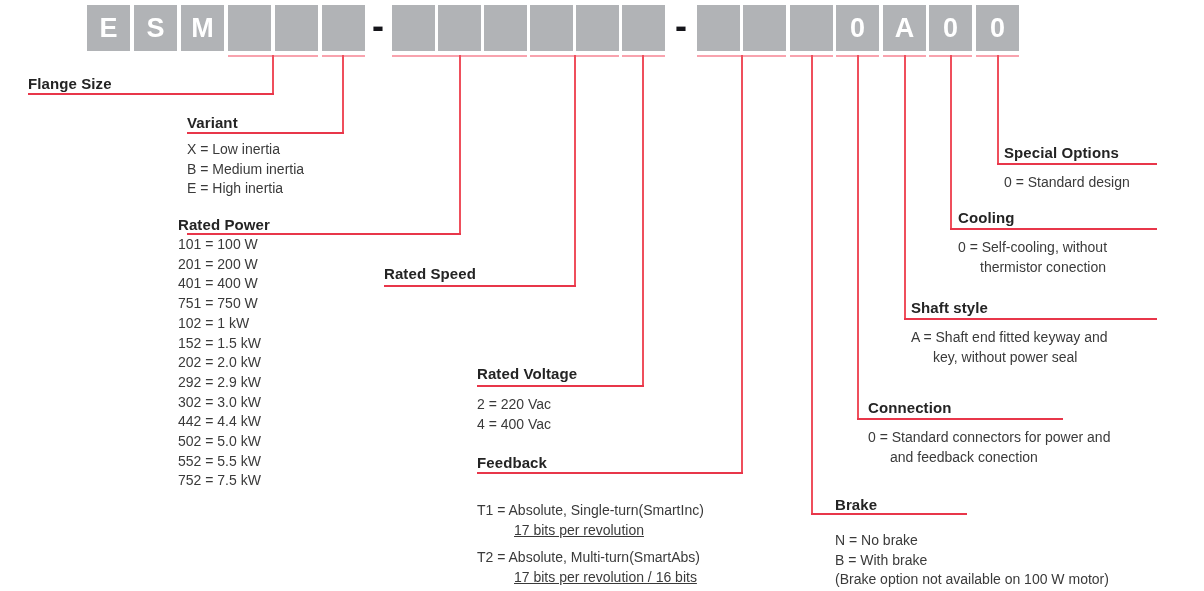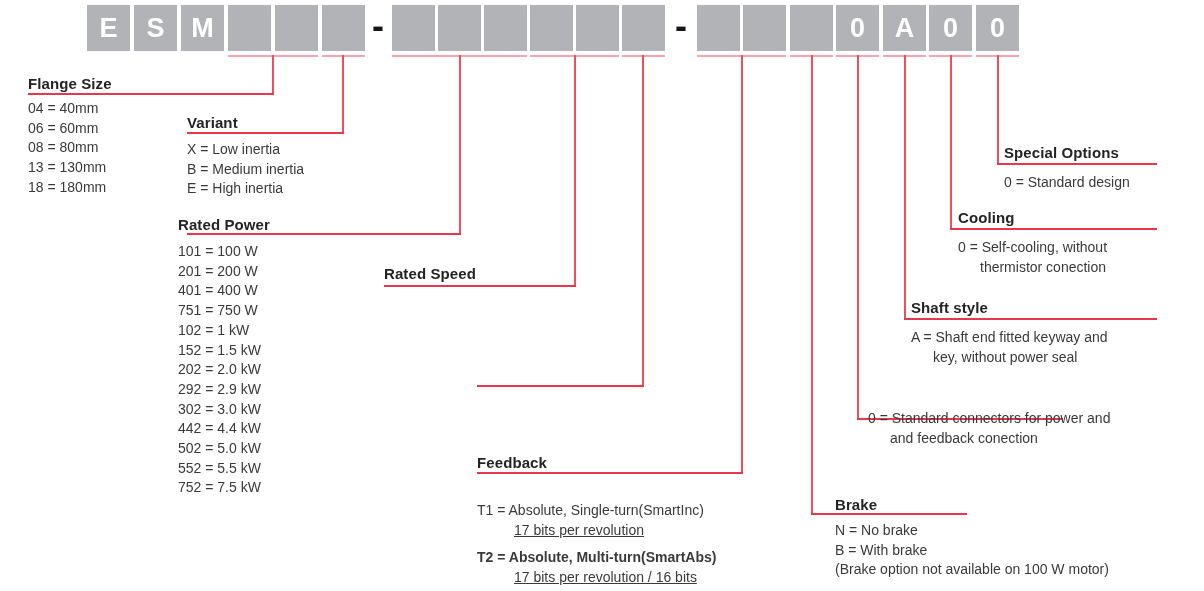--- a/index.html
+++ b/index.html
@@ -26,21 +26,21 @@
   .sec-title{
     font-size:15px;font-weight:700;color:#242424;line-height:19px;
     margin:0;white-space:nowrap;letter-spacing:.1px;
   }
   .items{margin:0;}
   .item{
     font-size:14px;color:#3a3a3a;line-height:19.7px;white-space:nowrap;
   }
   .ind{padding-left:37px;text-decoration:underline;}      
   .ind-sm{padding-left:22px;}   
-  .gap-top{margin-top:8px;font-weight:bold;}     
+  .gap-top{margin-top:8px;}     
 </style>
 </head>
 <body>
 
 <div class="stage">
 
   <div class="box" style="left:87px">E</div>
   <div class="box" style="left:134px">S</div>
   <div class="box" style="left:181px">M</div>
   <div class="box" style="left:228px"></div>
@@ -97,83 +97,84 @@
   <div class="hline" style="left:477px;top:385px;width:167px"></div>
   <div class="hline" style="left:477px;top:472px;width:266px"></div>
   <div class="hline" style="left:811px;top:513px;width:156px"></div>
   <div class="hline" style="left:857px;top:418px;width:206px"></div>
   <div class="hline" style="left:904px;top:318px;width:253px"></div>
   <div class="hline" style="left:950px;top:228px;width:207px"></div>
   <div class="hline" style="left:997px;top:163px;width:160px"></div>
 
   <div class="sec" style="left:28px;top:74px">
     <div class="sec-title">Flange Size</div>
-    <div class="items" style="margin-top:6px">
-      <div class="item">04 = 40mm</div>
-      <div class="item">06 = 60mm</div>
-      <div class="item">08 = 80mm</div>
-      <div class="item">13 = 130mm</div>
-      <div class="item">18 = 180mm</div>
-    </div>
   </div>
 
   <div class="sec" style="left:187px;top:113px">
     <div class="sec-title">Variant</div>
     <div class="items" style="margin-top:8px">
       <div class="item">X = Low inertia</div>
       <div class="item">B = Medium inertia</div>
       <div class="item">E = High inertia</div>
     </div>
   </div>
 
   <div class="sec" style="left:178px;top:215px">
     <div class="sec-title">Rated Power</div>
-    <div class="items" style="margin-top:8px">
+    <div class="items" style="margin-top:1px">
       <div class="item">101 = 100 W</div>
       <div class="item">201 = 200 W</div>
       <div class="item">401 = 400 W</div>
       <div class="item">751 = 750 W</div>
       <div class="item">102 = 1 kW</div>
       <div class="item">152 = 1.5 kW</div>
       <div class="item">202 = 2.0 kW</div>
       <div class="item">292 = 2.9 kW</div>
       <div class="item">302 = 3.0 kW</div>
       <div class="item">442 = 4.4 kW</div>
       <div class="item">502 = 5.0 kW</div>
       <div class="item">552 = 5.5 kW</div>
       <div class="item">752 = 7.5 kW</div>
     </div>
   </div>
 
   <div class="sec" style="left:384px;top:264px">
     <div class="sec-title">Rated Speed</div>
   </div>
 
+  <div class="sec" style="left:477px;top:364px">
+    <div class="sec-title">Rated Voltage</div>
+    <div class="items" style="margin-top:12px">
+      <div class="item">2 = 220 Vac</div>
+      <div class="item">4 = 400 Vac</div>
+    </div>
+  </div>
 
   <div class="sec" style="left:477px;top:453px">
     <div class="sec-title">Feedback</div>
     <div class="items" style="margin-top:29px">
       <div class="item">T1 = Absolute, Single-turn(SmartInc)</div>
       <div class="item ind">17 bits per revolution</div>
       <div class="item gap-top">T2 = Absolute, Multi-turn(SmartAbs)</div>
       <div class="item ind">17 bits per revolution / 16 bits</div>
       <div class="item ind">multi-turn</div>
     </div>
   </div>
 
   <div class="sec" style="left:835px;top:495px">
     <div class="sec-title">Brake</div>
-    <div class="items" style="margin-top:7px">
+    <div class="items" style="margin-top:17px">
       <div class="item">N = No brake</div>
       <div class="item">B = With brake</div>
       <div class="item">(Brake option not available on 100 W motor)</div>
     </div>
   </div>
 
   <div class="sec" style="left:868px;top:398px">
+    <div class="sec-title">Connection</div>
     <div class="items" style="margin-top:11px">
       <div class="item">0 = Standard connectors for power and</div>
       <div class="item ind-sm">and feedback conection</div>
     </div>
   </div>
 
   <div class="sec" style="left:911px;top:298px">
     <div class="sec-title">Shaft style</div>
     <div class="items" style="margin-top:11px">
       <div class="item">A = Shaft end fitted keyway and</div>

